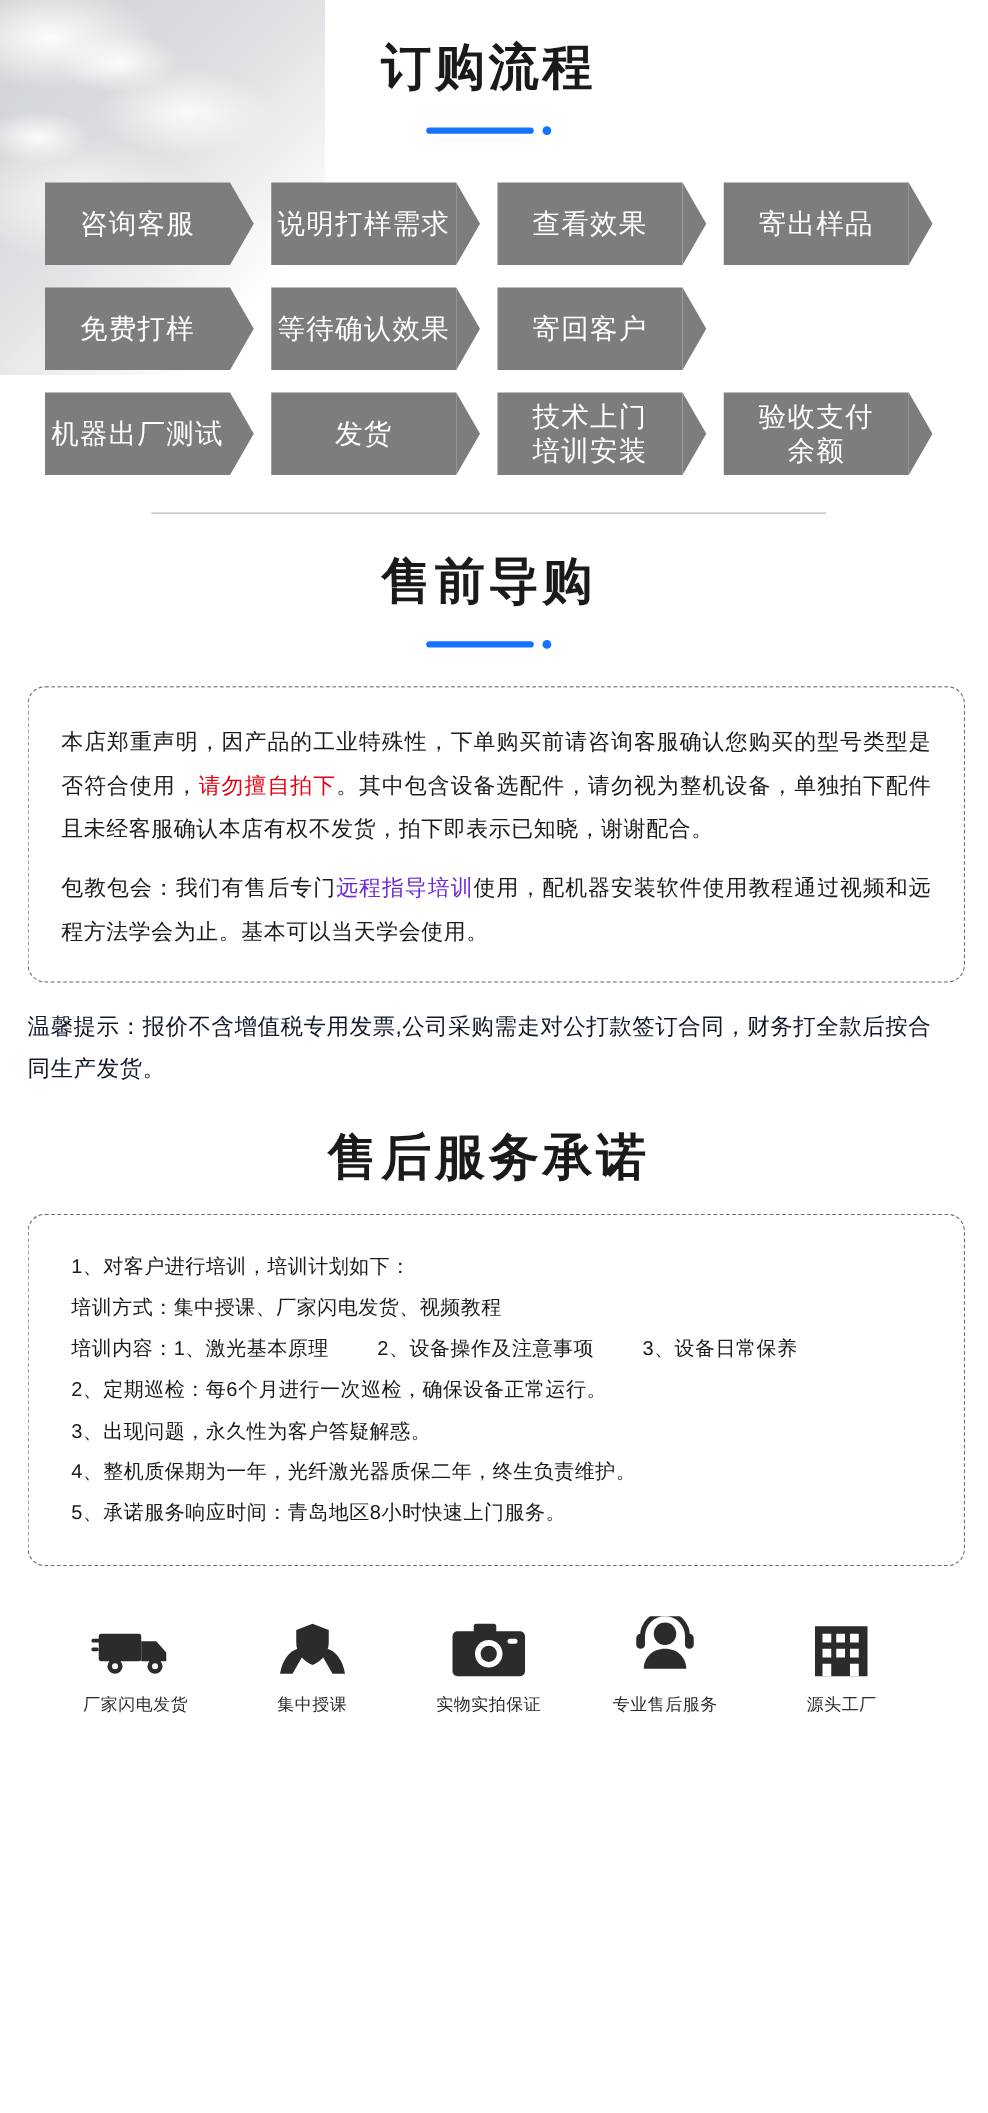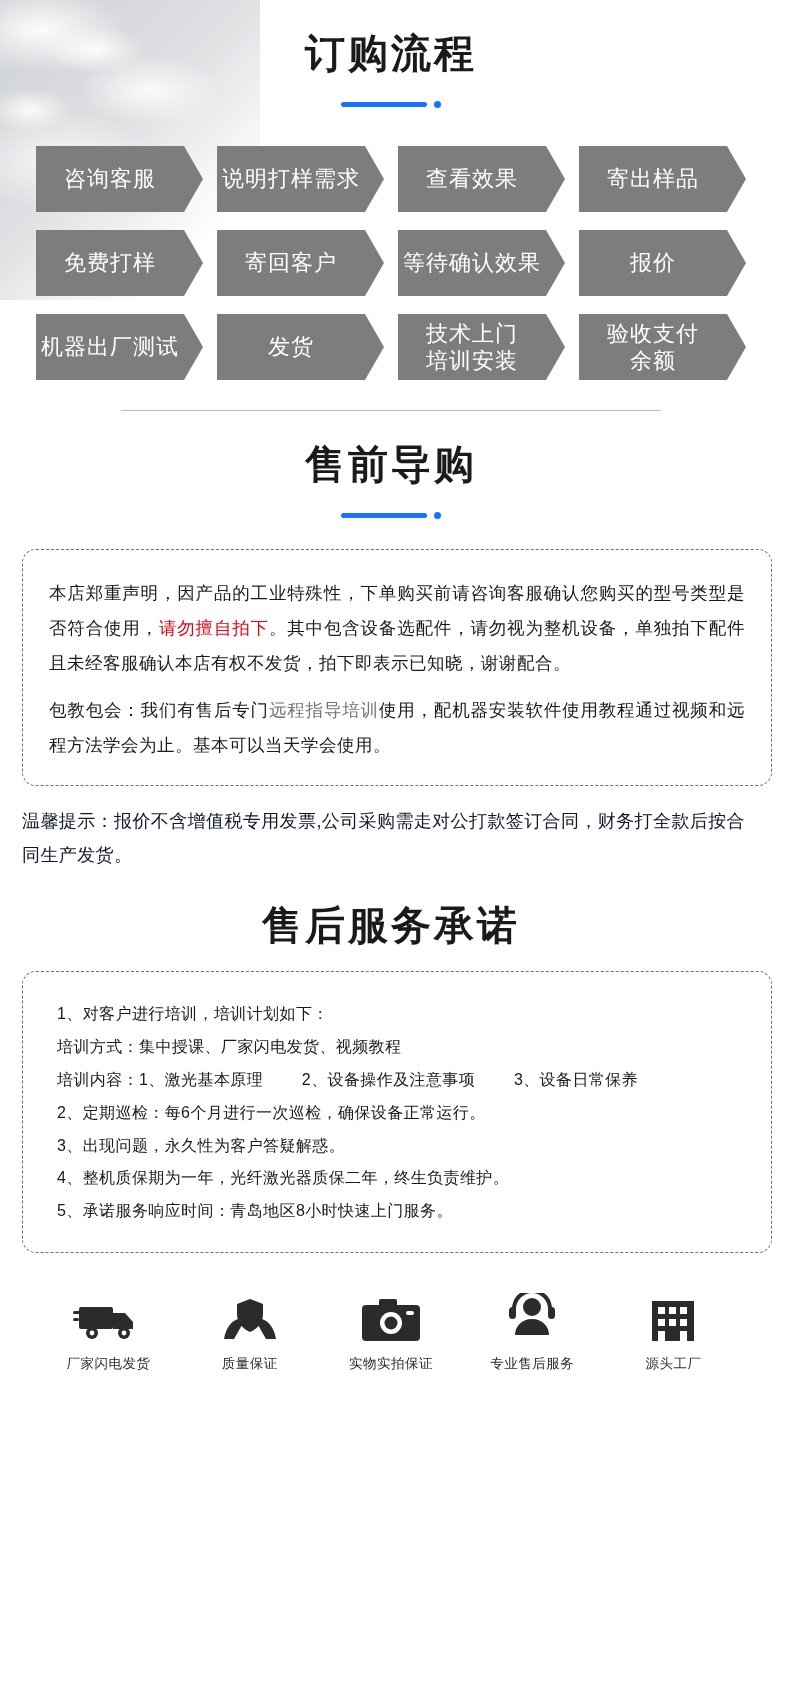--- a/index.html
+++ b/index.html
@@ -132,21 +132,21 @@
   }
   .para {
     font-size: 17.5px;
     line-height: 2.0;
     color: #1a1a1a;
     letter-spacing: 0.5px;
     text-align: justify;
   }
   .para + .para { margin-top: 12px; }
   .hl-red { color: #e60012; }
-  .hl-blue { color: #737373; }
+  .hl-blue { color: #6d28d9; }
 
   .notice {
     margin: 18px 22px 0 22px;
     color: #0f172a;
     font-size: 18px;
     line-height: 1.9;
     letter-spacing: 0.4px;
   }
 
   
@@ -219,29 +219,25 @@
           <span class="arrow"></span>
         </div>
       </div>
 
       <div class="flow-row">
         <div class="flow-cell">
           <span class="label">免费打样</span>
           <span class="arrow"></span>
         </div>
         <div class="flow-cell">
+          <span class="label">等待确认效果</span>
+          <span class="arrow"></span>
+        </div>
+        <div class="flow-cell">
           <span class="label">寄回客户</span>
-          <span class="arrow"></span>
-        </div>
-        <div class="flow-cell">
-          <span class="label">等待确认效果</span>
-          <span class="arrow"></span>
-        </div>
-        <div class="flow-cell">
-          <span class="label">报价</span>
           <span class="arrow"></span>
         </div>
       </div>
 
       <div class="flow-row">
         <div class="flow-cell">
           <span class="label">机器出厂测试</span>
           <span class="arrow"></span>
         </div>
         <div class="flow-cell">
@@ -317,21 +313,21 @@
     </div>
 
     <div class="badge">
       <div class="ico">
         <svg width="60" height="52" viewBox="0 0 60 52" aria-hidden="true">
           <path d="M30 6 l13 5 v10 c0 9-6 15-13 18 -7-3-13-9-13-18 V11 z" fill="#2b2b2b"></path>
           <path d="M4 46 c2-12 8-18 14-20 l4 6 -8 14 z" fill="#2b2b2b"></path>
           <path d="M56 46 c-2-12-8-18-14-20 l-4 6 8 14 z" fill="#2b2b2b"></path>
         </svg>
       </div>
-      <div class="cap">质量保证</div>
+      <div class="cap">集中授课</div>
     </div>
 
     <div class="badge">
       <div class="ico">
         <svg width="64" height="50" viewBox="0 0 64 50" aria-hidden="true">
           <rect x="3" y="10" width="58" height="36" rx="4" fill="#2b2b2b"></rect>
           <rect x="20" y="4" width="18" height="8" rx="2" fill="#2b2b2b"></rect>
           <circle cx="32" cy="28" r="11" fill="#ffffff"></circle>
           <circle cx="32" cy="28" r="6.5" fill="#2b2b2b"></circle>
           <rect x="47" y="16" width="8" height="4" rx="2" fill="#ffffff"></rect>

